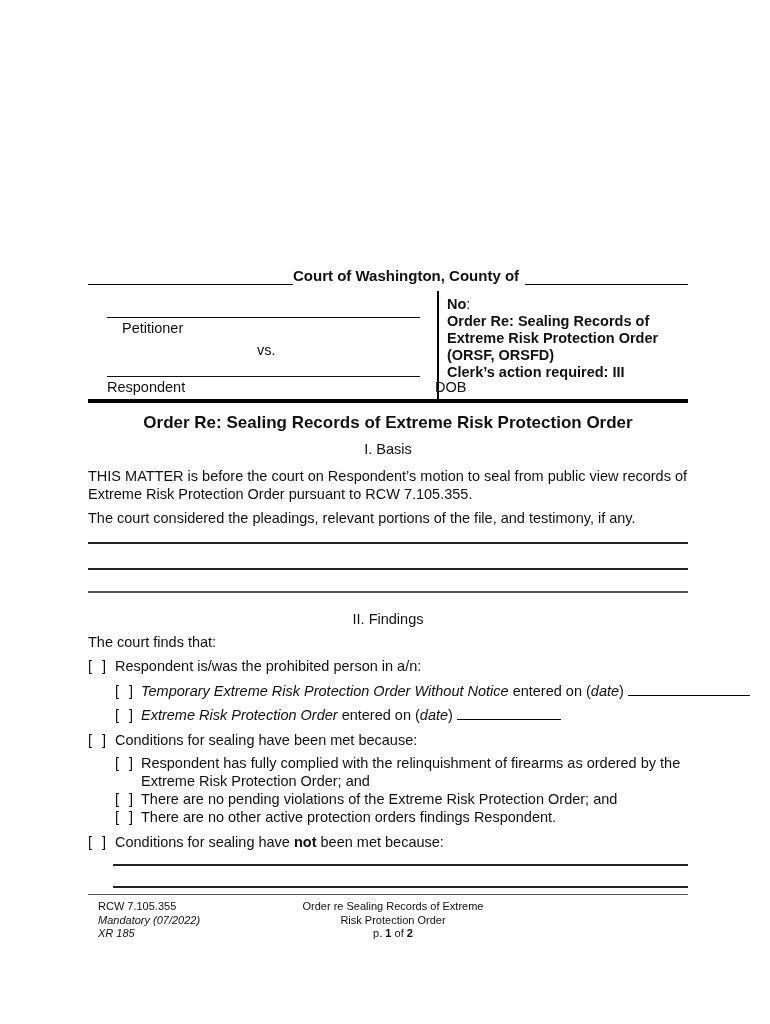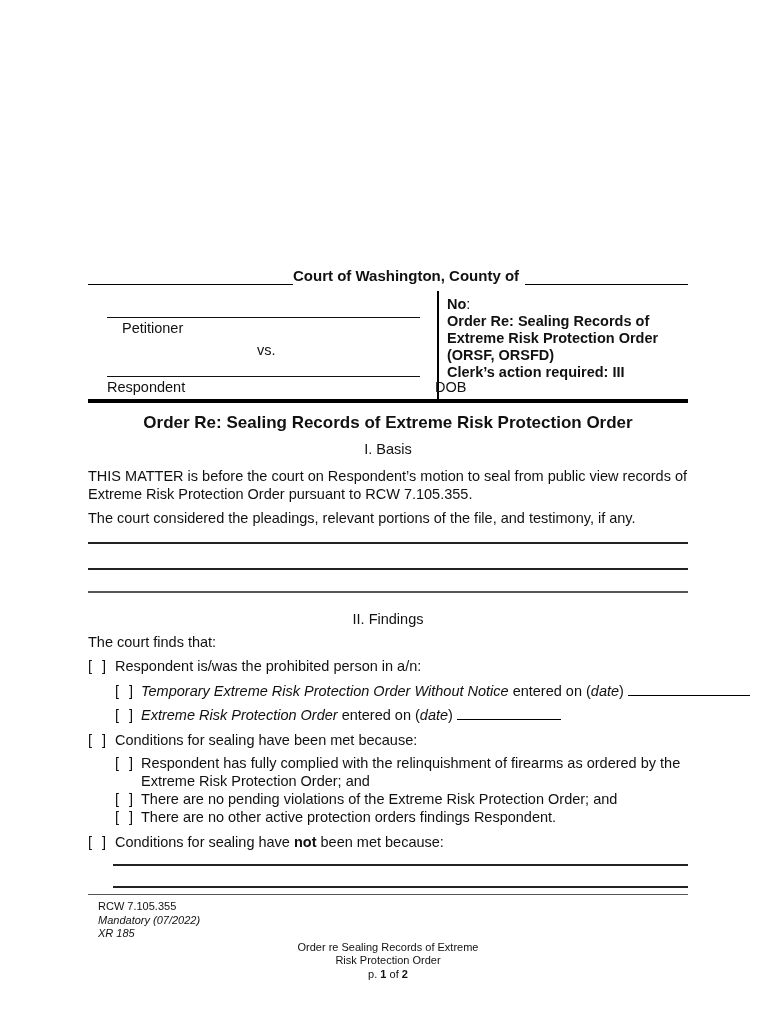--- a/index.html
+++ b/index.html
@@ -68,21 +68,21 @@
   .sub-a { margin-top:5px; }
   .item-notmet { margin-top:7px; }
   .it { font-style:italic; }
   .bd { font-weight:bold; }
   .fill { display:inline-block; border-bottom:1.6px solid #000; height:14px; vertical-align:baseline; }
   .fill.date1 { width:122px; }
   .fill.date2 { width:104px; }
 
   
   .foot-sep { margin-top:6px; border-top:1px solid #555; height:0; }
-  .footer { display:flex; margin-top:5px; font-size:11px; line-height:13.5px;flex-direction:column; }
+  .footer { display:flex; margin-top:5px; font-size:11px; line-height:13.5px; }
   .f-left { flex:1; padding-left:10px; }
   .f-center { flex:1; text-align:center; }
   .f-right { flex:1; }
   .f-italic { font-style:italic; }
 </style>
 </head>
 <body>
 
 <div class="page">
 

